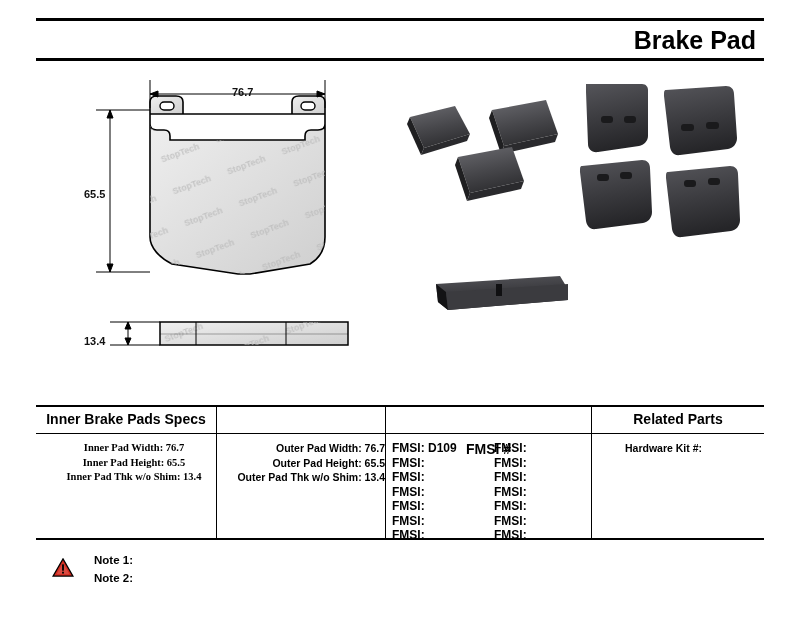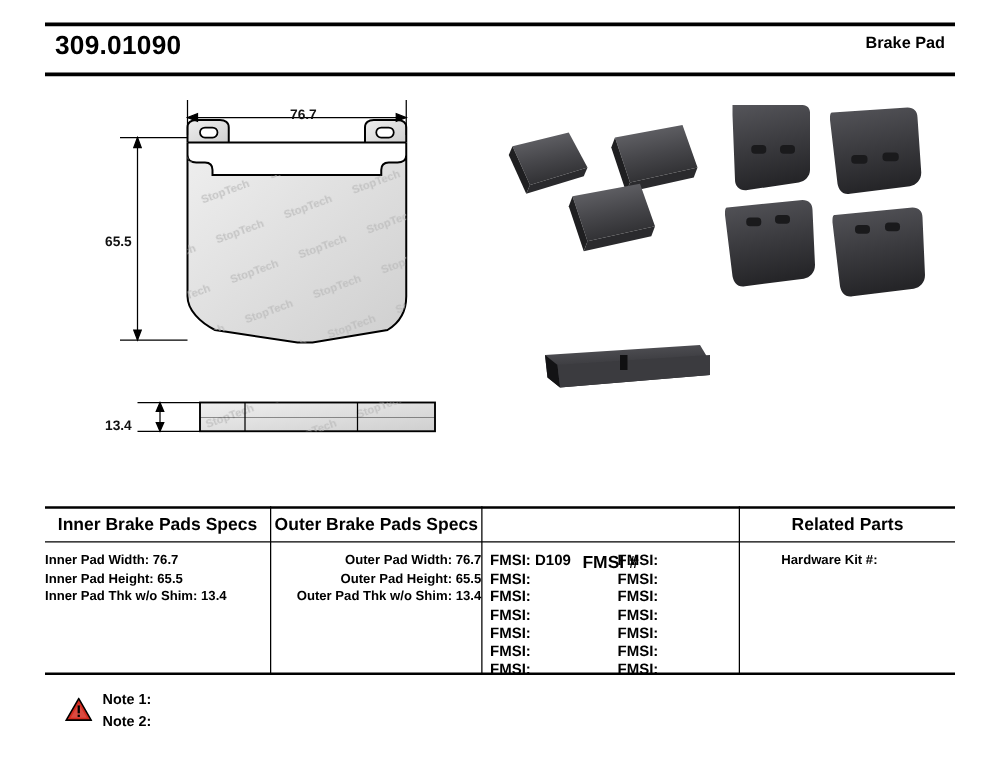--- a/index.html
+++ b/index.html
@@ -38,21 +38,21 @@
   .part-number {
     position: absolute;
     left: 44px; top: 25px;
     font-size: 21px;
     font-weight: bold;
     letter-spacing: 0.2px;
   }
   .header-title {
     position: absolute;
     right: 44px; top: 26px;
-    font-size: 13px;
+    font-size: 25px;
     font-weight: bold;
     text-align: right;
   }
 
   
   .drawing {
     position: absolute;
     left: 0; top: 62px;
     width: 800px;
     height: 330px;
@@ -100,21 +100,21 @@
   .ch3 { left: 350px; width: 205px; margin-top: 30px; }
   .ch4 { left: 556px; width: 172px; }
 
   .spec-list {
     position: absolute;
     top: 36px;
     font-size: 10.5px;
     font-weight: bold;
     line-height: 14.5px;
   }
-  .sl1 { left: 0px;   width: 172px; text-align: left; }
+  .sl1 { left: 12px;   width: 172px; text-align: center; font-family: Liberation Serif, serif; }
   .sl2 { left: 181px; width: 168px; text-align: right; }
 
   .fmsi-col {
     position: absolute;
     top: 36px;
     font-size: 12px;
     font-weight: bold;
     line-height: 14.5px;
   }
   .fc-left  { left: 356px; }
@@ -130,41 +130,40 @@
   }
 
   
   .notes {
     position: absolute;
     left: 52px; top: 552px;
     width: 300px;
   }
   .note-line {
     position: absolute;
-    left: 30px;
+    left: 42px;
     font-size: 11.5px;
     font-weight: bold;
   }
   .note-1 { top: 2px; }
   .note-2 { top: 20px; }
   .warn-icon {
     position: absolute;
     left: 0; top: 6px;
     width: 22px; height: 19px;
   }
 
   .svgwrap { position: absolute; left: 0; top: 0; }
 </style>
 </head>
 <body>
 
 <div class="page">
 
   <div class="header-rule-top"></div>
-  <div class="part-number">309.01090</div>
   <div class="header-title">Brake Pad</div>
   <div class="header-rule-bottom"></div>
 
   <div class="drawing">
 
     <svg class="svgwrap" width="800" height="340" viewBox="0 0 800 340">
       <defs>
         <pattern id="wm" width="58" height="34" patternUnits="userSpaceOnUse" patternTransform="rotate(-20)">
           <text x="2" y="14" font-family="Liberation Sans, sans-serif" font-size="9" font-weight="bold" fill="#b9b9b9">StopTech</text>
         </pattern>
@@ -318,21 +317,20 @@
 
   <div class="table">
     <div class="table-line tbl-top"></div>
     <div class="table-line tbl-mid"></div>
     <div class="table-line tbl-bot"></div>
     <div class="table-line tbl-v1"></div>
     <div class="table-line tbl-v2"></div>
     <div class="table-line tbl-v3"></div>
 
     <div class="col-head ch1">Inner Brake Pads Specs</div>
-    <div class="col-head ch2">Outer Brake Pads Specs</div>
     <div class="col-head ch3">FMSI #</div>
     <div class="col-head ch4">Related Parts</div>
 
     <div class="spec-list sl1">
       <div>Inner Pad Width: 76.7</div>
       <div>Inner Pad Height: 65.5</div>
       <div>Inner Pad Thk w/o Shim: 13.4</div>
     </div>
 
     <div class="spec-list sl2">

